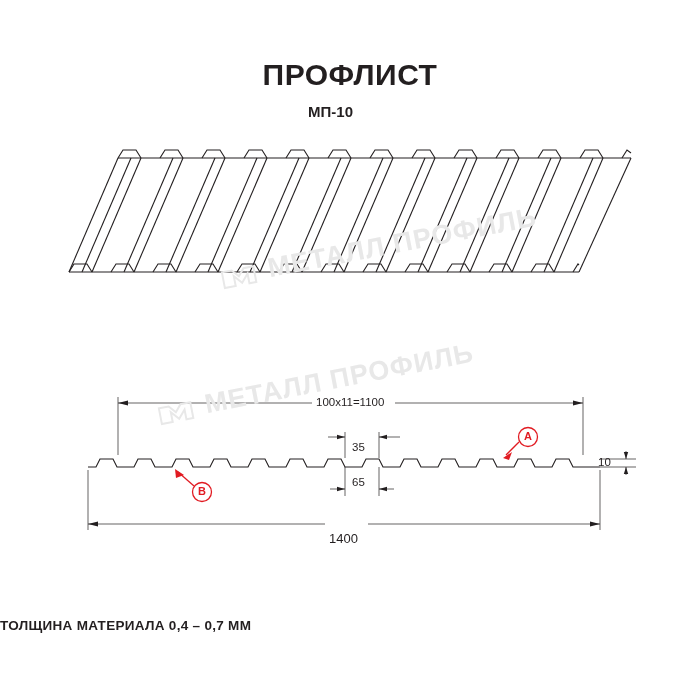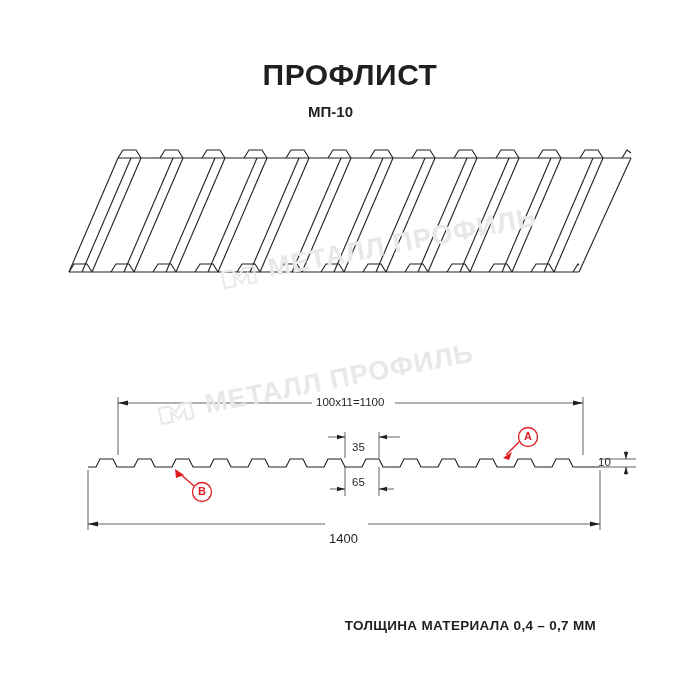--- a/index.html
+++ b/index.html
@@ -40,21 +40,21 @@
     text-align: center;
     font-size: 15px;
     font-weight: bold;
     color: #231f20;
   }
   .footnote {
     position: absolute;
     top: 618px;
     left: 0;
     width: 596px;
-    text-align: right;
+    text-align: left;
     font-size: 13.5px;
     font-weight: bold;
     letter-spacing: 0.3px;
     color: #231f20;
   }
   svg { display: block; }
   .wm {
     position: absolute;
     color: #e8e8e8;
     font-weight: bold;

